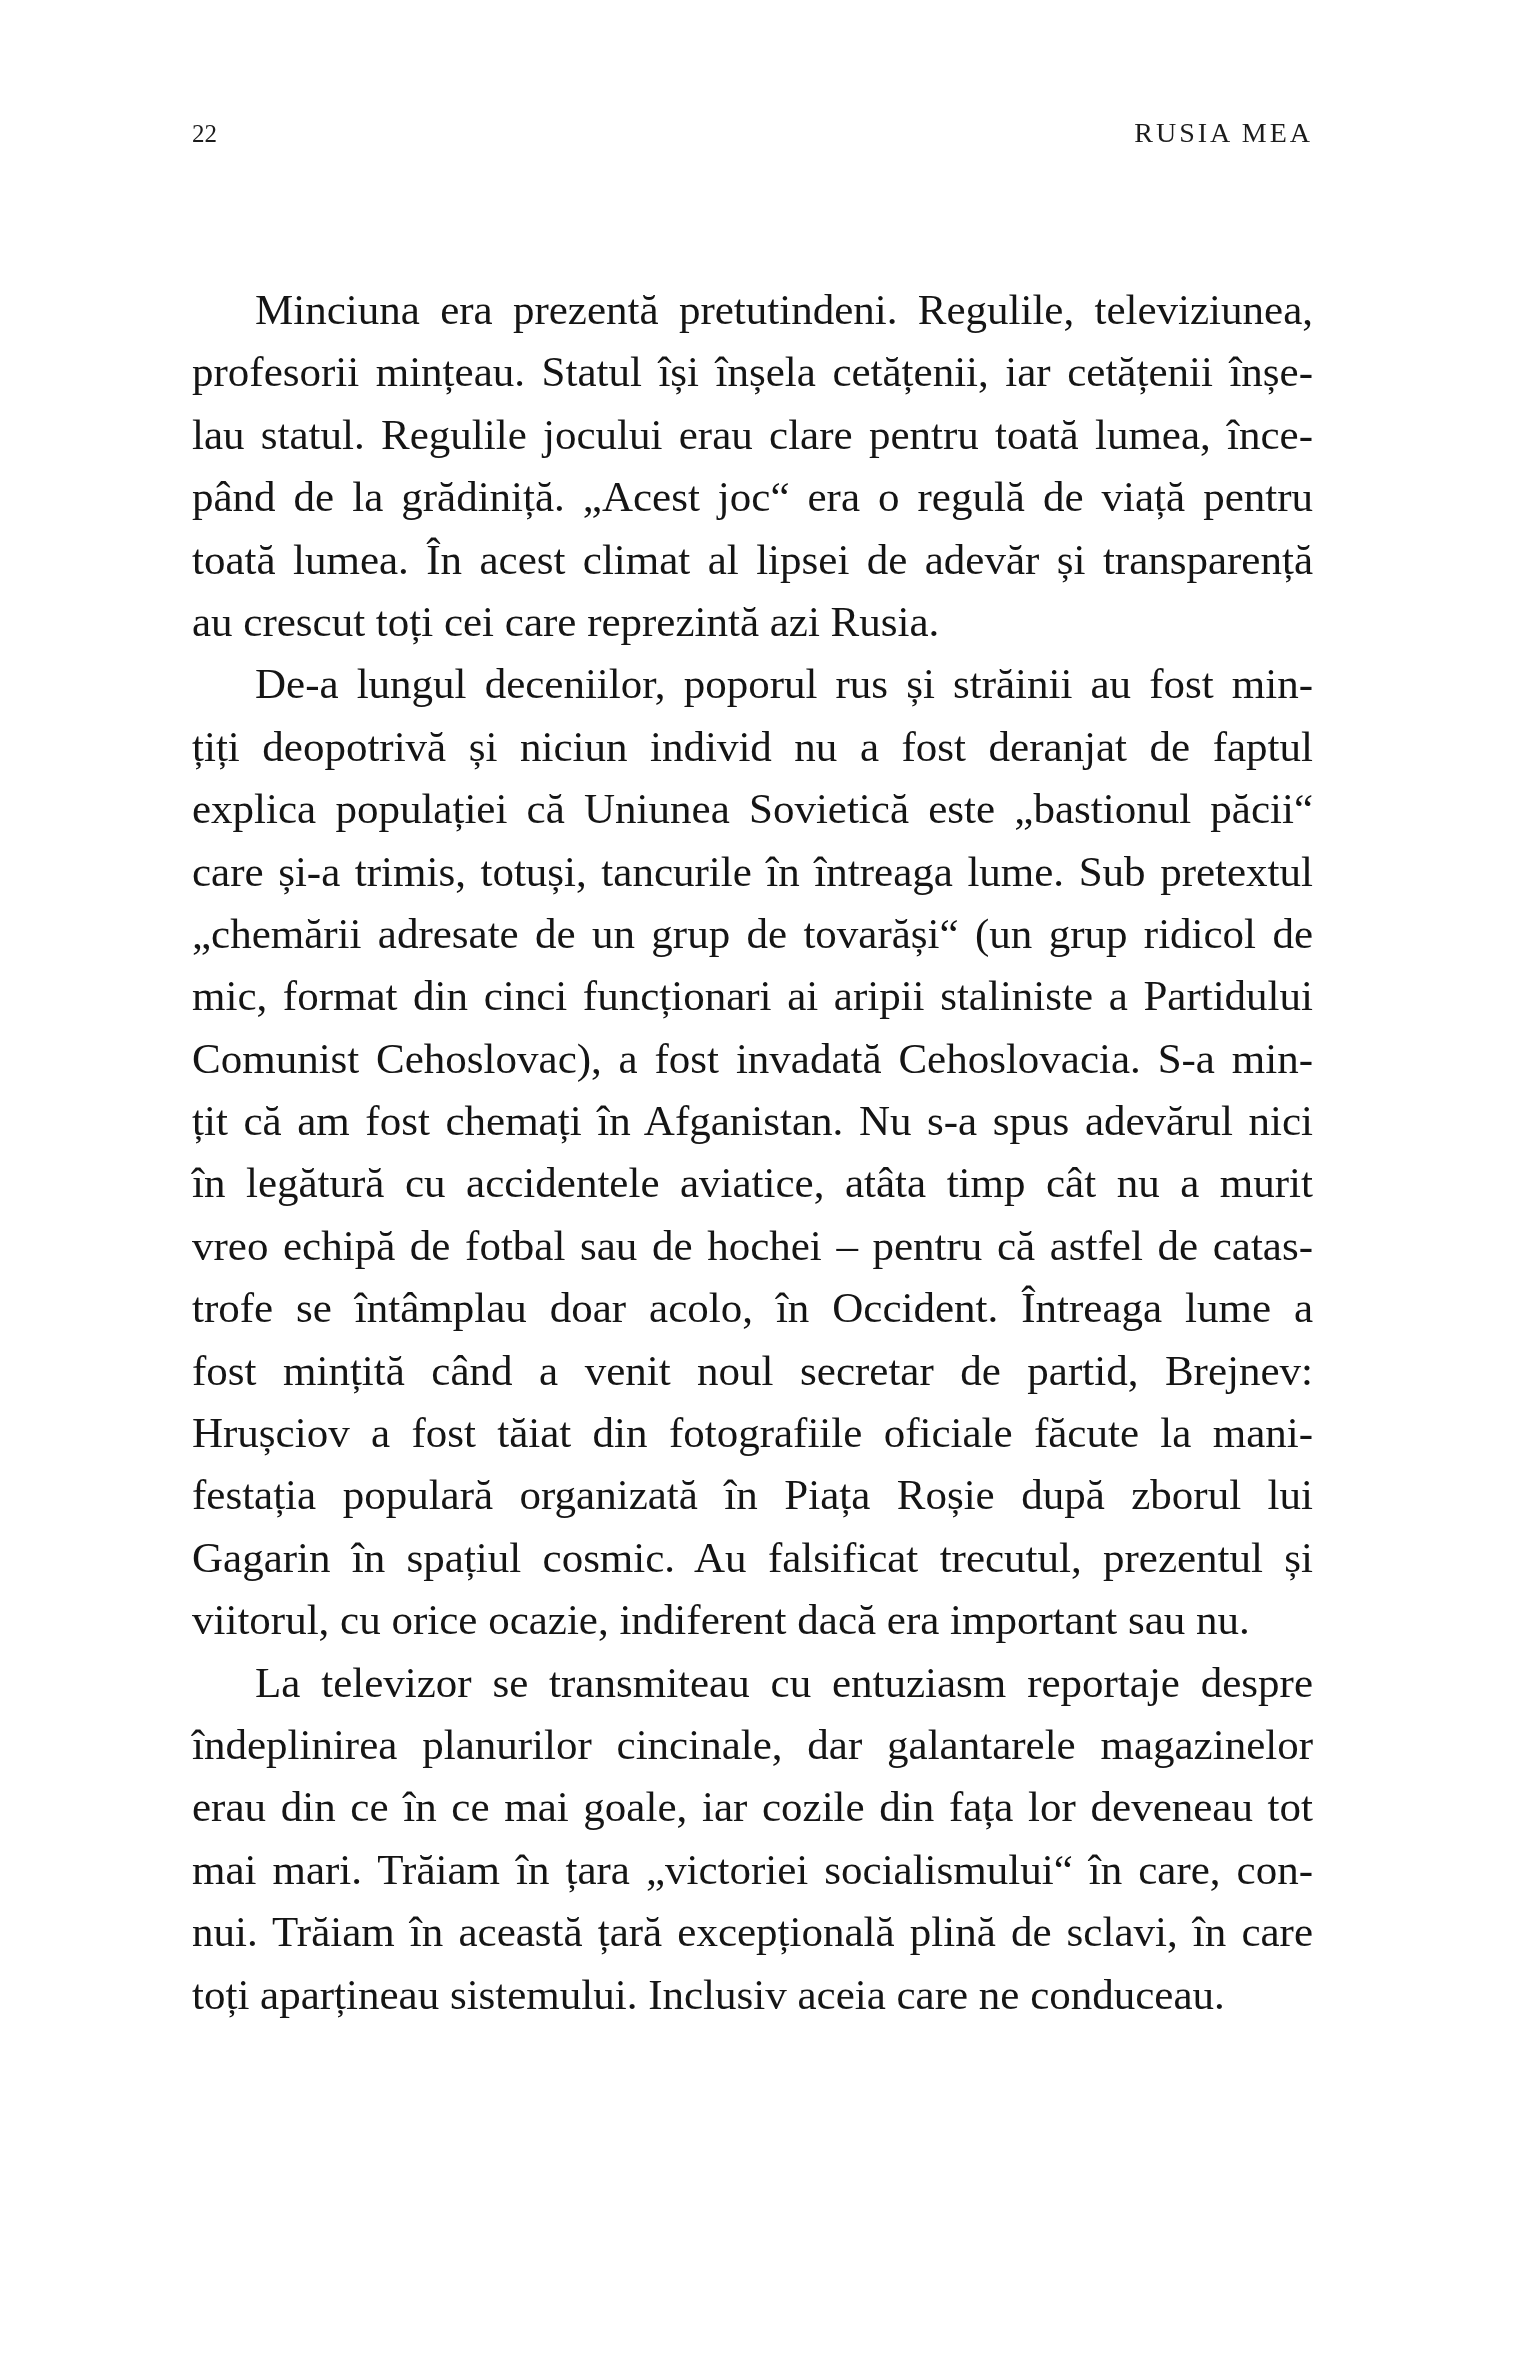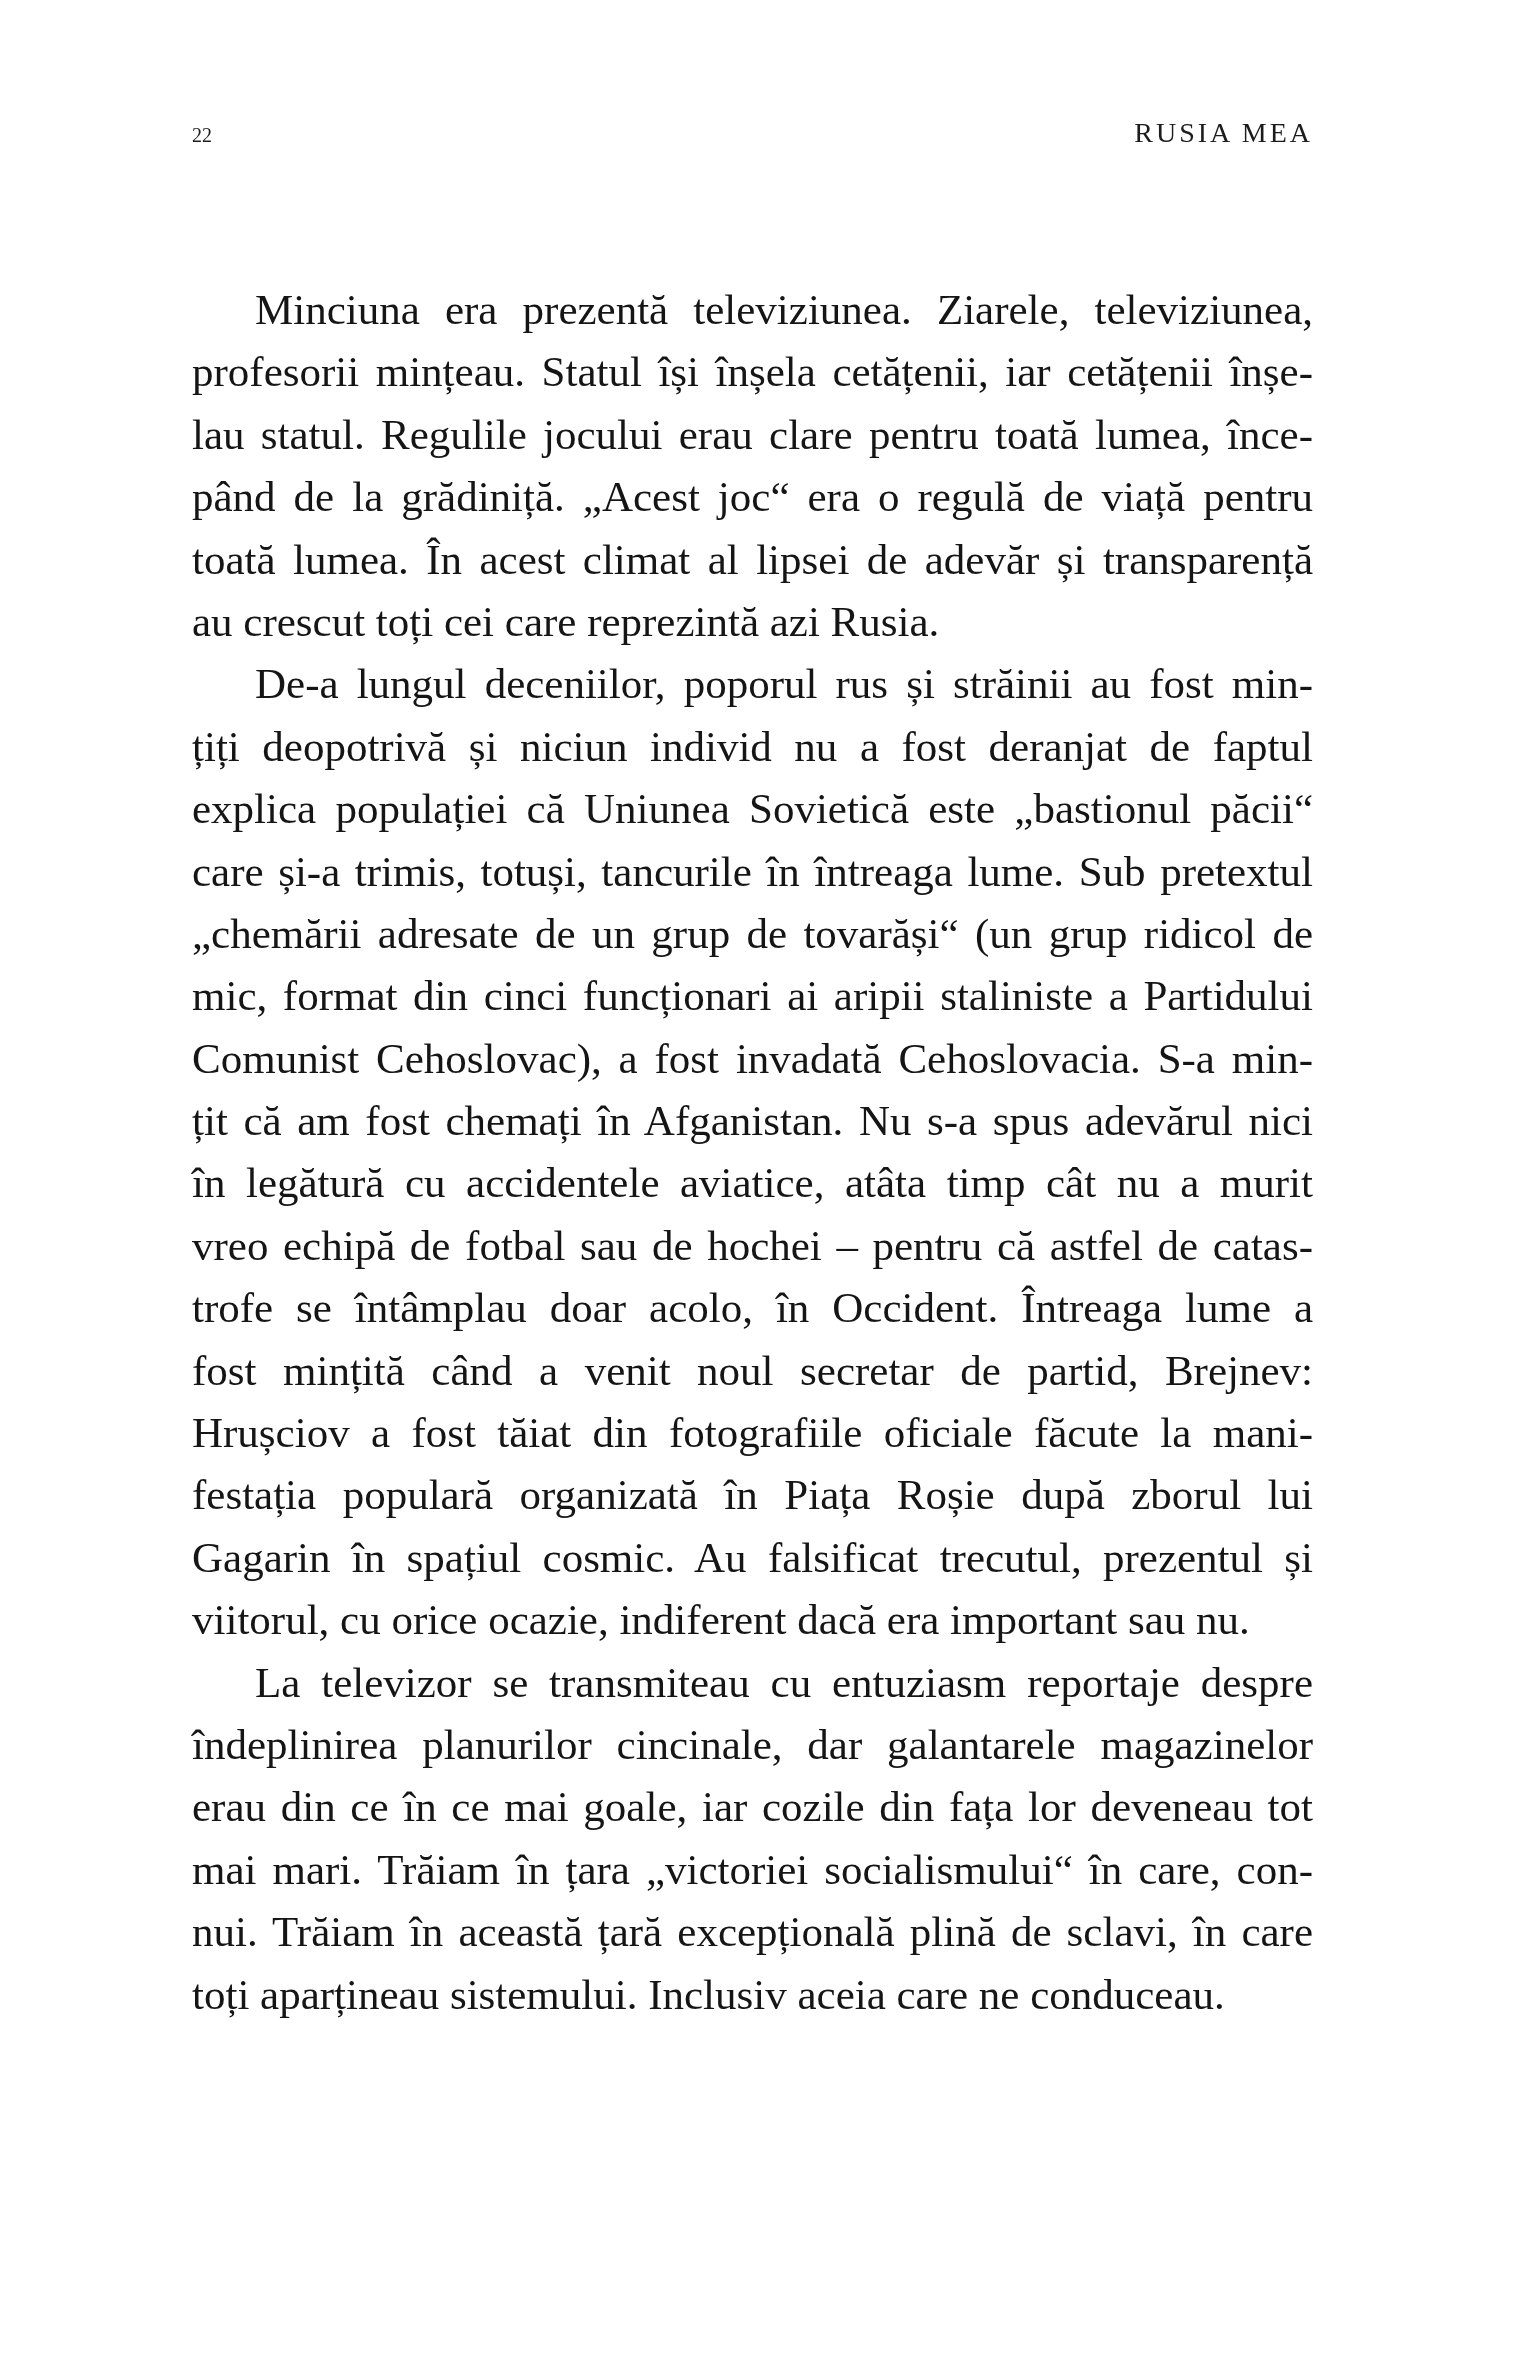--- a/index.html
+++ b/index.html
@@ -19,21 +19,21 @@
     left: 192px;
     top: 118px;
     width: 1121px;
     display: flex;
     justify-content: space-between;
     align-items: baseline;
     font-family: "Liberation Serif", serif;
     color: #1c1c1c;
   }
   .page-number {
-    font-size: 20px;
+    font-size: 25px;
     line-height: 30px;
   }
   .running-title {
     font-size: 28px;
     line-height: 30px;
     letter-spacing: 3px;
   }
   .page-body {
     position: absolute;
     left: 192px;
@@ -66,21 +66,21 @@
 <div class="page">
 
   <header class="page-header">
     <span class="page-number">22</span>
     <span class="running-title">RUSIA MEA</span>
   </header>
 
   <main class="page-body">
 
     <div class="paragraph">
-      <div class="text-line indent">Minciuna era prezentă televiziunea. Ziarele, televiziunea,</div>
+      <div class="text-line indent">Minciuna era prezentă pretutindeni. Regulile, televiziunea,</div>
       <div class="text-line">profesorii mințeau. Statul își înșela cetățenii, iar cetățenii înșe-</div>
       <div class="text-line">lau statul. Regulile jocului erau clare pentru toată lumea, înce-</div>
       <div class="text-line">pând de la grădiniță. „Acest joc“ era o regulă de viață pentru</div>
       <div class="text-line">toată lumea. În acest climat al lipsei de adevăr și transparență</div>
       <div class="text-line par-end">au crescut toți cei care reprezintă azi Rusia.</div>
     </div>
 
     <div class="paragraph">
       <div class="text-line indent">De-a lungul deceniilor, poporul rus și străinii au fost min-</div>
       <div class="text-line">țiți deopotrivă și niciun individ nu a fost deranjat de faptul</div>

